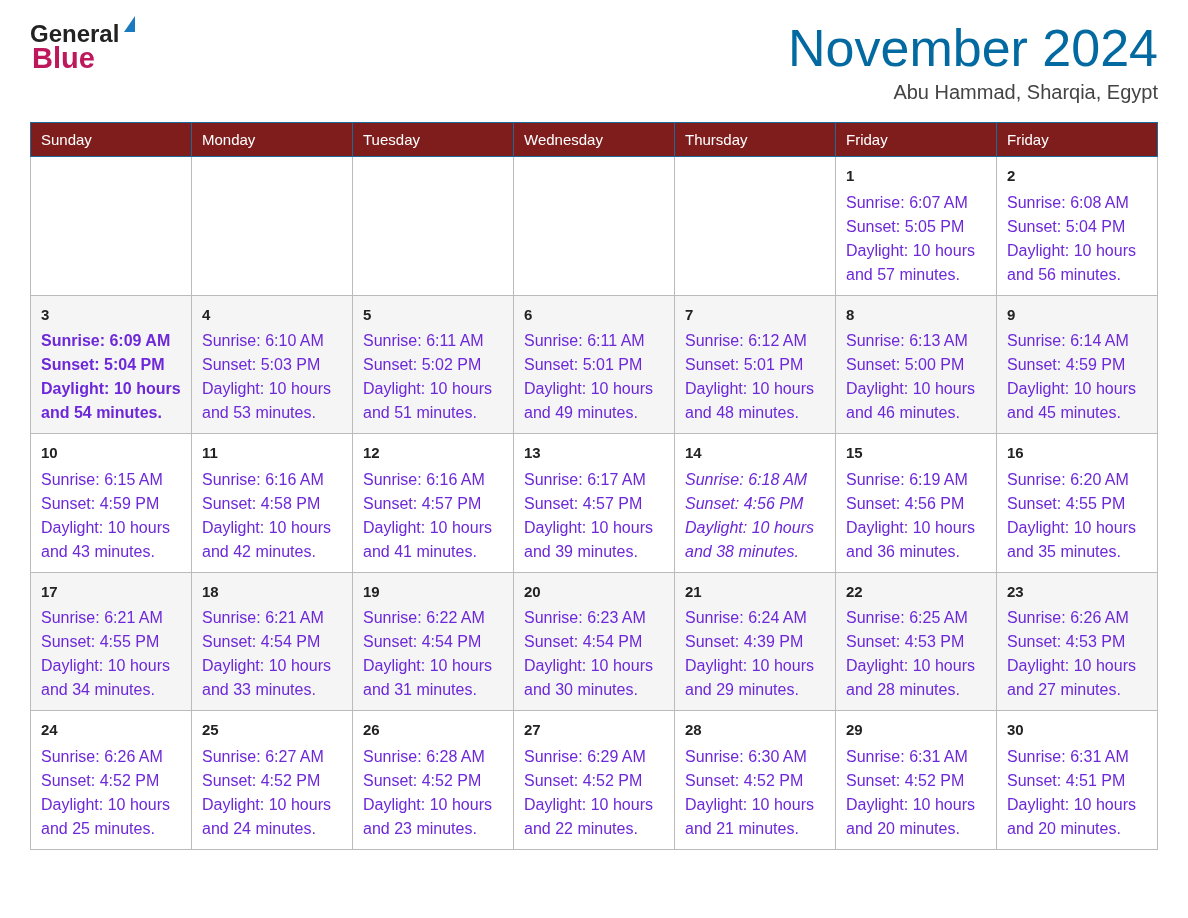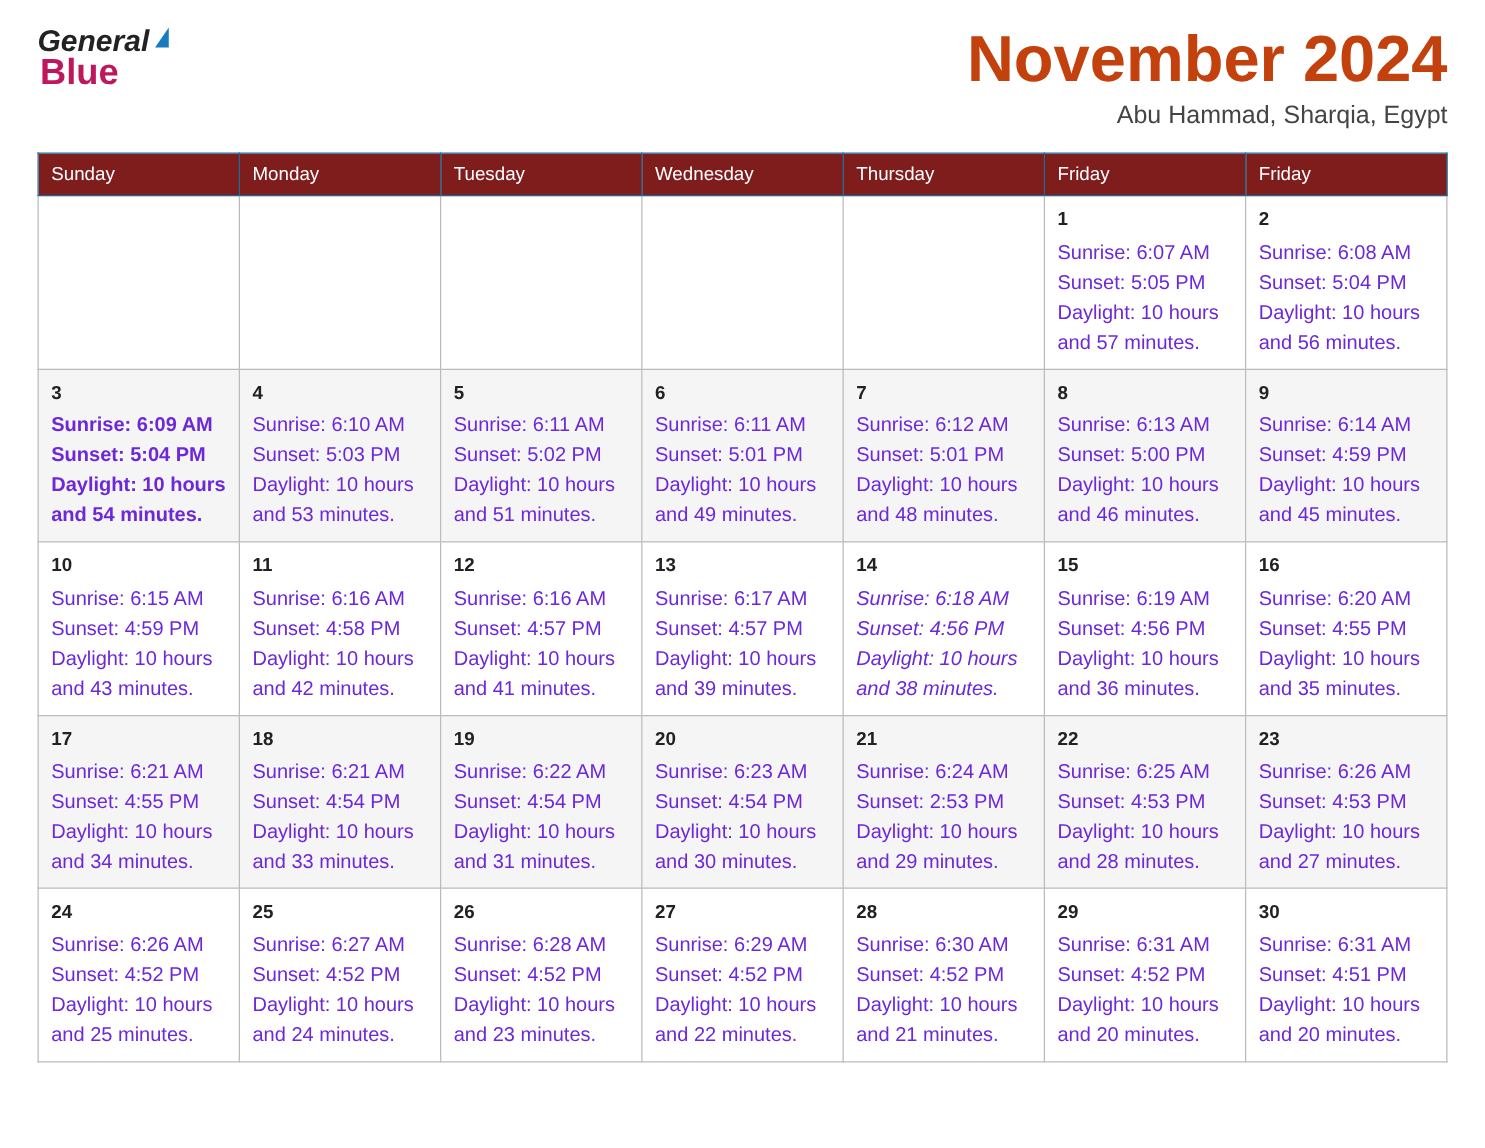--- a/index.html
+++ b/index.html
@@ -18,22 +18,22 @@
     .logo-area {
       display: flex;
       flex-direction: column;
       align-items: flex-start;
     }
     .title-area {
       text-align: right;
     }
     .month-title {
       font-size: 52px;
-      font-weight: bold;
-      color: #c2410c;
+      font-weight: normal;
+      color: #0369a1;
       line-height: 1.1;
     }
     .location {
       font-size: 20px;
       color: #444;
       margin-top: 4px;
     }
     .calendar {
       width: 100%;
       border-collapse: collapse;
@@ -79,21 +79,21 @@
     }
     .row-alt td {
       background-color: #f5f5f5 !important;
     }
   </style>
 </head>
 <body>
 
 <div class="header">
   <div class="logo-area">
-    <div style="display:flex;align-items:center;gap:4px;font-style:italic;">
+    <div style="display:flex;align-items:flex-start;gap:4px;">
       <span style="font-size:24px;font-weight:bold;color:#222;">General</span>
       <span style="display:inline-block;width:0;height:0;border-left:11px solid transparent;border-bottom:16px solid #1a7abf;margin:0 1px 0 1px;position:relative;top:-4px;"></span>
     </div>
     <div style="font-size:29px;font-weight:bold;color:#be185d;margin-top:-6px;margin-left:2px;">Blue</div>
   </div>
   <div class="title-area">
     <div class="month-title">November 2024</div>
     <div class="location">Abu Hammad, Sharqia, Egypt</div>
   </div>
 </div>
@@ -177,21 +177,21 @@
         <td><span class="day-number">18</span><span class="day-info" style="white-space: pre-line;">Sunrise: 6:21 AM
 Sunset: 4:54 PM
 Daylight: 10 hours and 33 minutes.</span></td>
         <td><span class="day-number">19</span><span class="day-info" style="white-space: pre-line;">Sunrise: 6:22 AM
 Sunset: 4:54 PM
 Daylight: 10 hours and 31 minutes.</span></td>
         <td><span class="day-number">20</span><span class="day-info" style="white-space: pre-line;">Sunrise: 6:23 AM
 Sunset: 4:54 PM
 Daylight: 10 hours and 30 minutes.</span></td>
         <td><span class="day-number">21</span><span class="day-info" style="white-space: pre-line;">Sunrise: 6:24 AM
-Sunset: 2:53 PM
+Sunset: 4:39 PM
 Daylight: 10 hours and 29 minutes.</span></td>
         <td><span class="day-number">22</span><span class="day-info" style="white-space: pre-line;">Sunrise: 6:25 AM
 Sunset: 4:53 PM
 Daylight: 10 hours and 28 minutes.</span></td>
         <td><span class="day-number">23</span><span class="day-info" style="white-space: pre-line;">Sunrise: 6:26 AM
 Sunset: 4:53 PM
 Daylight: 10 hours and 27 minutes.</span></td>
       </tr>
       <tr>
         <td><span class="day-number">24</span><span class="day-info" style="white-space: pre-line;">Sunrise: 6:26 AM

